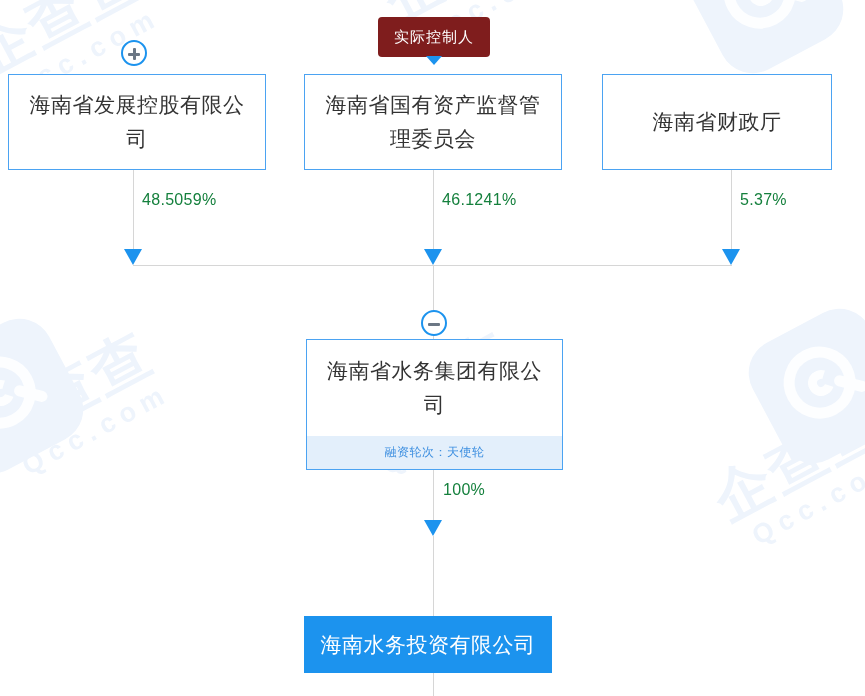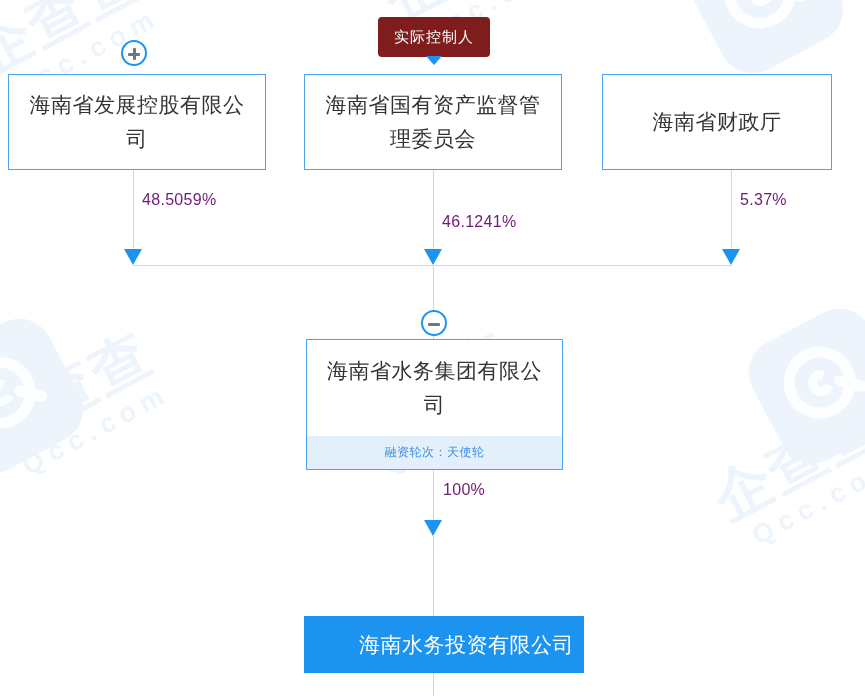--- a/index.html
+++ b/index.html
@@ -87,21 +87,21 @@
 
   
   .vline{position:absolute;width:1px;background:#d6d6d6;}
   .hline{position:absolute;height:1px;background:#d6d6d6;}
   .arrow{
     position:absolute;width:0;height:0;
     border-left:9px solid transparent;border-right:9px solid transparent;
     border-top:16px solid #1c93ee;
   }
   .pct{
-    position:absolute;color:#701a75;font-size:16px;white-space:nowrap;
+    position:absolute;color:#15803d;font-size:16px;white-space:nowrap;
     letter-spacing:.3px;
   }
 </style>
 </head>
 <body>
 
 <div id="stage">
 
   <div class="wm-layer">
     <div class="wm" style="left:-40px;top:24px;">
@@ -149,21 +149,21 @@
 
     <div class="vline" style="left:433px;top:265px;height:74px;"></div>
 
     <div class="vline" style="left:433px;top:470px;height:52px;"></div>
     <div class="arrow" style="left:424px;top:520px;"></div>
     <div class="vline" style="left:433px;top:536px;height:80px;"></div>
 
     <div class="vline" style="left:433px;top:673px;height:23px;"></div>
 
     <div class="pct" style="left:142px;top:191px;">48.5059%</div>
-    <div class="pct" style="left:442px;top:191px;margin-top:22px;">46.1241%</div>
+    <div class="pct" style="left:442px;top:191px;">46.1241%</div>
     <div class="pct" style="left:740px;top:191px;">5.37%</div>
     <div class="pct" style="left:443px;top:481px;">100%</div>
 
     <div class="badge" style="left:378px;top:17px;width:112px;height:40px;">
       <span>实际控制人</span>
       <span class="tail"></span>
     </div>
 
     <div class="toggle plus" style="left:121px;top:40px;"></div>
     <div class="node card" style="left:304px;top:74px;width:258px;height:96px;">
@@ -177,18 +177,18 @@
     <div class="node card" style="left:602px;top:74px;width:230px;height:96px;align-items:center;">
       <div class="title">海南省财政厅</div>
     </div>
 
     <div class="toggle minus" style="left:421px;top:310px;"></div>
     <div class="node card" style="left:306px;top:339px;width:257px;height:131px;">
       <div class="title">海南省水务集团有限公司</div>
       <div class="finance">融资轮次：天使轮</div>
     </div>
 
-    <div class="node card leaf" style="left:304px;top:616px;width:280px;height:57px;align-items:flex-end;">
+    <div class="node card leaf" style="left:304px;top:616px;width:248px;height:57px;">
       <div class="title">海南水务投资有限公司</div>
     </div>
 
   </div>
 </div>
 
 </body></html>

